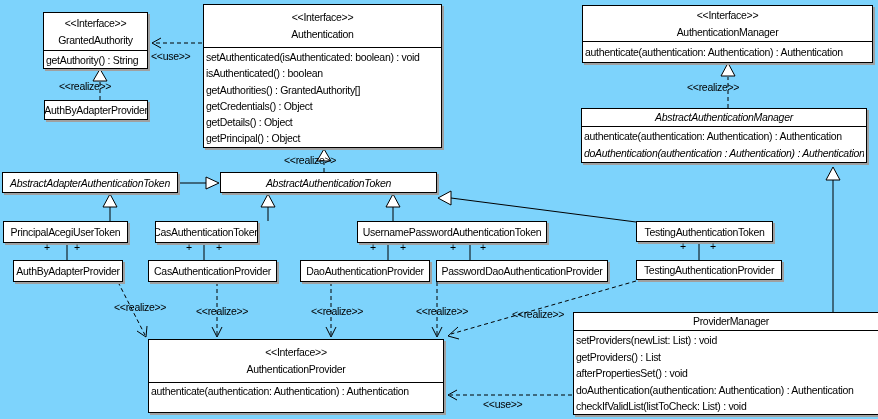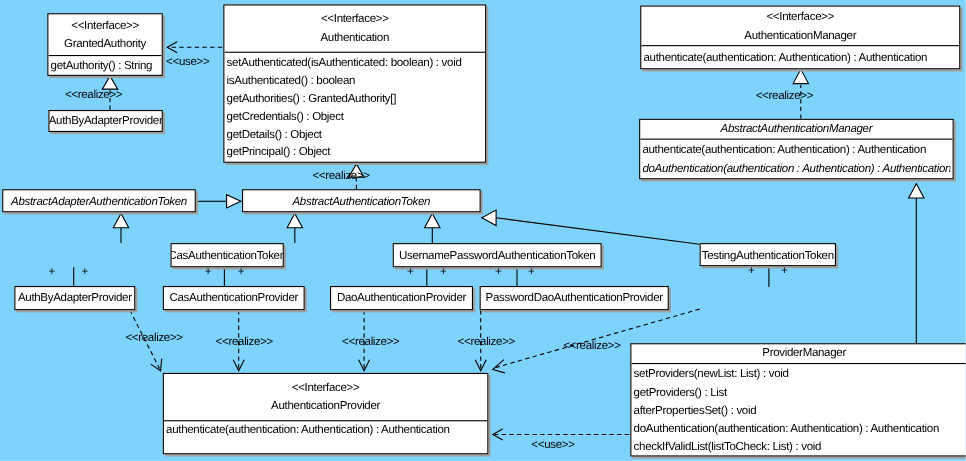--- a/index.html
+++ b/index.html
@@ -162,49 +162,55 @@
   </div>
 
   <div class="uml-box one" style="left:2px;top:172px;width:176px;height:21px">
     <span class="ital">AbstractAdapterAuthenticationToken</span>
   </div>
 
   <div class="uml-box one" style="left:220px;top:172px;width:217px;height:21px">
     <span class="ital">AbstractAuthenticationToken</span>
   </div>
 
+  <div class="uml-box one" style="left:3px;top:221px;width:125px;height:22px">
+    <span>PrincipalAcegiUserToken</span>
+  </div>
 
   <div class="uml-box one" style="left:155px;top:221px;width:103px;height:22px">
     <span>CasAuthenticationToken</span>
   </div>
 
   <div class="uml-box one" style="left:357px;top:221px;width:190px;height:22px">
     <span>UsernamePasswordAuthenticationToken</span>
   </div>
 
-  <div class="uml-box one" style="left:636px;top:221px;width:124px;height:21px">
+  <div class="uml-box one" style="left:636px;top:221px;width:137px;height:21px">
     <span>TestingAuthenticationToken</span>
   </div>
 
   <div class="uml-box one" style="left:148px;top:260px;width:129px;height:22px">
     <span>CasAuthenticationProvider</span>
   </div>
 
   <div class="uml-box one" style="left:13px;top:260px;width:110px;height:22px">
     <span>AuthByAdapterProvider</span>
   </div>
 
   <div class="uml-box one" style="left:300px;top:260px;width:130px;height:22px">
     <span>DaoAuthenticationProvider</span>
   </div>
 
   <div class="uml-box one" style="left:436px;top:260px;width:172px;height:22px">
     <span>PasswordDaoAuthenticationProvider</span>
   </div>
 
+  <div class="uml-box one" style="left:636px;top:260px;width:146px;height:20px">
+    <span>TestingAuthenticationProvider</span>
+  </div>
 
   <div class="uml-box" style="left:148px;top:339px;width:296px;height:74px">
     <div class="hdr" style="height:42px">
       <div>&lt;&lt;Interface&gt;&gt;</div>
       <div>AuthenticationProvider</div>
     </div>
     <div class="methods">
       <div class="m" style="line-height:15px">authenticate(authentication: Authentication) : Authentication</div>
     </div>
   </div>

